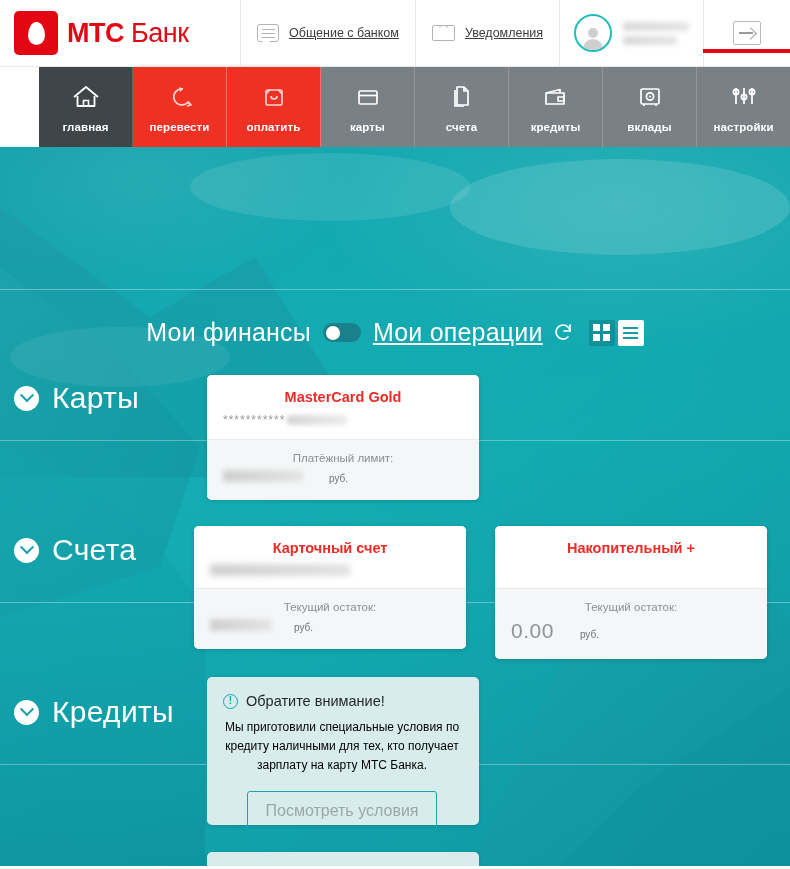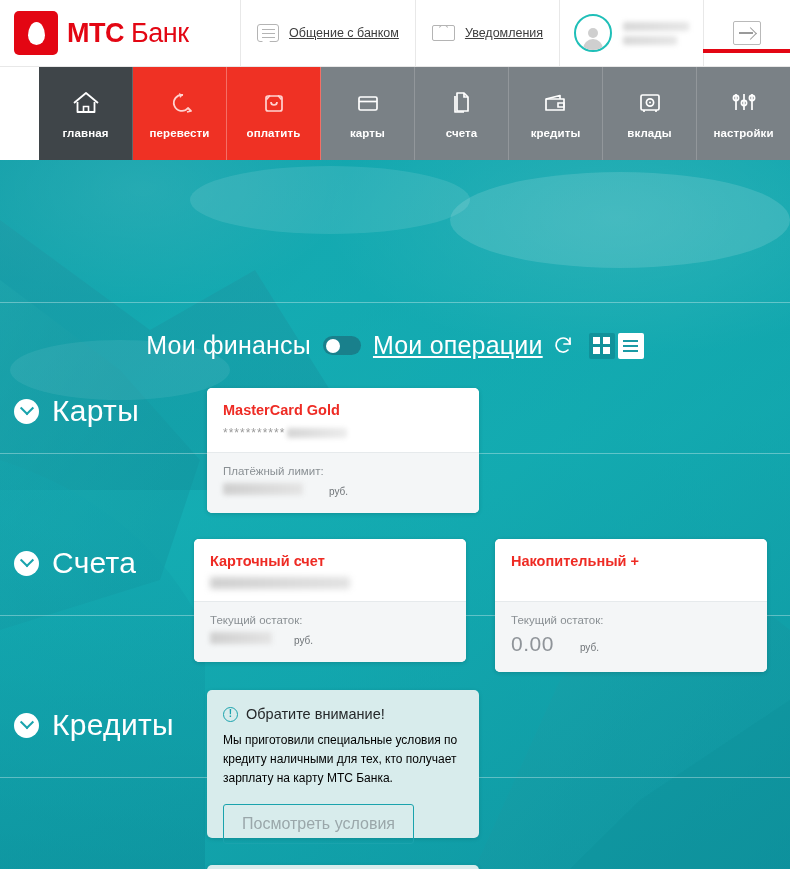--- a/index.html
+++ b/index.html
@@ -39,37 +39,38 @@
   .blur-name{margin-left:11px;display:flex;flex-direction:column;gap:5px;}
   .blur-bar{height:9px;border-radius:2px;background:linear-gradient(90deg,#d8d8d8,#e6e6e6);filter:blur(2.4px);}
 
   .logout-cell{display:flex;align-items:center;justify-content:center;width:92px;height:66px;border-left:1px solid #e8e8e8;position:relative;}
   .logout-box{width:28px;height:24px;border:1.6px solid #b9b9b9;border-radius:2px;position:relative;box-sizing:border-box;}
   .logout-box:before{content:"";position:absolute;left:5px;top:10px;width:14px;height:1.7px;background:#9a9a9a;}
   .logout-box:after{content:"";position:absolute;right:5px;top:6.5px;width:8px;height:8px;border-top:1.7px solid #9a9a9a;border-right:1.7px solid #9a9a9a;transform:rotate(45deg);}
   .red-underline{position:absolute;bottom:13px;left:-1px;width:92px;height:4px;background:#e30613;}
 
   
-  .nav{display:flex;height:93px;background:#7a8186;margin-left:39px;}
+  .nav{display:flex;height:80px;background:#7a8186;margin-left:39px;}
   .nav-item{flex:1;position:relative;display:flex;flex-direction:column;align-items:center;justify-content:center;background:#7a8186;border-right:1px solid rgba(255,255,255,.18);box-sizing:border-box;}
   .nav-item:last-child{border-right:none;}
   .nav-item.active{background:#3f4549;}
   .nav-item.red{background:#ef3124;border-right:1px solid rgba(255,255,255,.3);}
   .nav-label{font-size:11.5px;font-weight:bold;color:#ffffff;margin-top:9px;letter-spacing:.1px;}
   .nav-ico{height:30px;display:flex;align-items:center;justify-content:center;}
   .nav-item.active .arrow{position:absolute;bottom:-9px;left:50%;margin-left:-9px;width:0;height:0;border-left:9px solid transparent;border-right:9px solid transparent;border-top:9px solid #3f4549;}
 
   
   .main{
     position:relative;height:719px;overflow:hidden;
     background:
       linear-gradient(170deg, rgba(16,158,166,.55) 0%, rgba(18,166,170,.45) 45%, rgba(15,150,160,.60) 100%),
       radial-gradient(ellipse 420px 200px at 78% 8%, rgba(255,255,255,.20), rgba(255,255,255,0) 70%),
       radial-gradient(ellipse 300px 160px at 18% 4%, rgba(255,255,255,.16), rgba(255,255,255,0) 70%),
       linear-gradient(135deg,#1aa5b0 0%,#17b3bb 28%,#14aeb6 55%,#0f9aa6 100%);
+    text-align: center;
   }
   .bg-mountain{position:absolute;inset:0;pointer-events:none;}
   .bg-mountain svg{width:100%;height:100%;display:block;}
 
   .divider{position:absolute;left:0;width:100%;height:1px;background:rgba(255,255,255,.33);}
 
   
   .finbar{position:absolute;top:171px;left:0;width:100%;display:flex;align-items:center;justify-content:center;gap:0;}
   .fin-label{font-size:25px;color:#ffffff;font-weight:normal;letter-spacing:.2px;}
   .toggle{width:38px;height:19px;border-radius:10px;background:#19808c;margin:0 12px;position:relative;flex:0 0 auto;}

